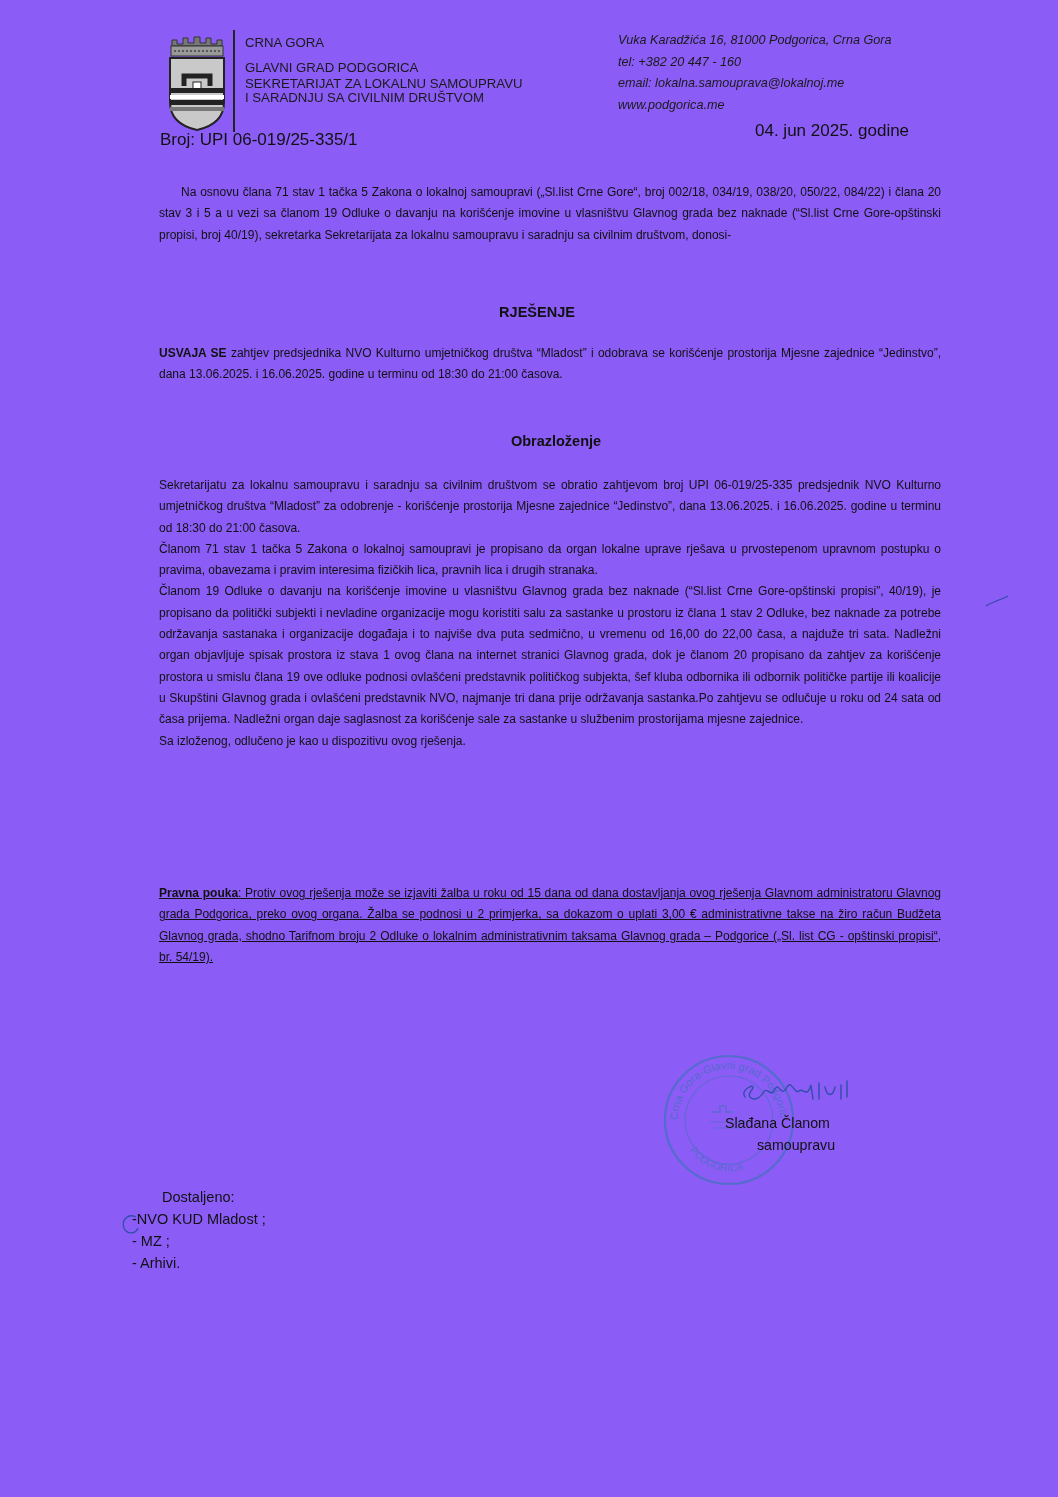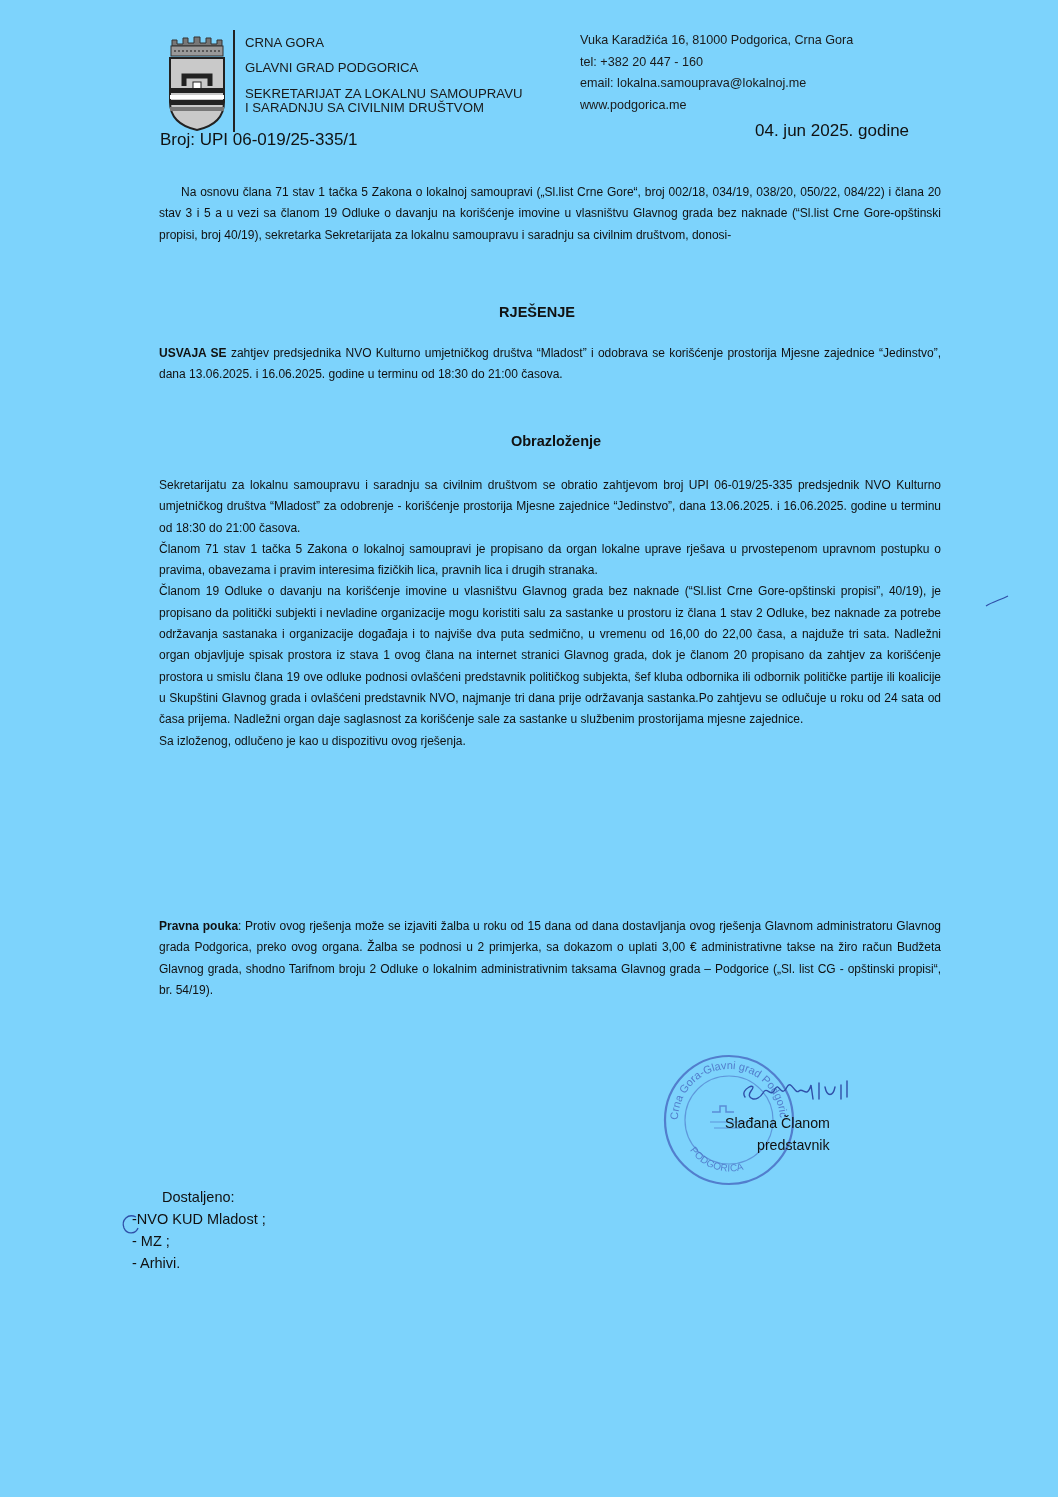--- a/index.html
+++ b/index.html
@@ -1,39 +1,39 @@
 <!DOCTYPE html>
 <html><head>
 <meta charset="utf-8">
 <style>
   html, body { margin: 0; padding: 0; background: #ffffff; }
   body { width: 1058px; height: 1497px; position: relative; overflow: hidden; color: #111; }
-  .page { position: absolute; left: 0; top: 0; width: 1058px; height: 1497px; background: #7dd3fc; }
+  .page { position: absolute; left: 0; top: 0; width: 1058px; height: 1497px; background: #8b5cf6; }
 
   
   .crest { position: absolute; left: 166px; top: 36px; width: 62px; height: 96px; }
   .vrule { position: absolute; left: 233px; top: 30px; width: 2px; height: 102px; background: #222; }
   .org { position: absolute; left: 245px; top: 36px; font-family: "Liberation Sans", sans-serif; font-size: 13.2px; line-height: 1.05; color: #1a1a1a; }
   .org div { white-space: nowrap; }
   .org .l1 { margin-bottom: 11px; }
-  .org .l2 { margin-bottom: 12px; }
-  .contact { position: absolute; left: 580px; top: 30px; font-family: "Liberation Sans", sans-serif; font-size: 12.6px; color: #1a1a1a; line-height: 21.5px; white-space: nowrap; }
+  .org .l2 { margin-bottom: 2px; }
+  .contact { position: absolute; left: 618px; top: 30px; font-family: "Liberation Sans", sans-serif; font-size: 12.6px; color: #1a1a1a; line-height: 21.5px; white-space: nowrap; font-style: italic; }
   .broj { position: absolute; left: 160px; top: 130px; font-family: "Liberation Sans", sans-serif; font-size: 17px; color: #111; white-space: nowrap; }
   .date { position: absolute; left: 755px; top: 121px; font-family: "Liberation Sans", sans-serif; font-size: 17px; color: #111; white-space: nowrap; }
 
   
   .body { position: absolute; left: 159px; width: 782px; font-family: "Liberation Sans Narrow", "Liberation Sans", sans-serif; font-size: 12px; line-height: 21.3px; color: #111; text-align: justify; }
   .body p { margin: 0; }
   .p-intro { top: 182px; text-indent: 22px; }
   .heading { position: absolute; left: 8px; width: 1058px; text-align: center; font-family: "Liberation Sans", sans-serif; font-weight: bold; font-size: 14.5px; color: #111; }
   .h-rjesenje { top: 304px; }
   .h-obraz { top: 433px; left: 56px; width: 1000px; font-weight: bold; text-align: center; }
   .p-usvaja { top: 343px; }
   .p-obraz { top: 475px; }
-  .p-pouka { top: 916px; }
+  .p-pouka { top: 883px; text-decoration: underline; }
   b { font-weight: bold; }
 
   
   .stamp { position: absolute; left: 660px; top: 1050px; width: 138px; height: 140px; }
   .signature { position: absolute; left: 737px; top: 1069px; width: 120px; height: 40px; }
   .signer { position: absolute; left: 725px; top: 1112px; font-family: "Liberation Sans", sans-serif; font-size: 14.2px; color: #111; white-space: nowrap; line-height: 22px; }
   .signer .role { padding-left: 32px; }
 
   
   .dost { position: absolute; left: 118px; top: 1186px; font-family: "Liberation Sans", sans-serif; font-size: 14.5px; color: #111; line-height: 22px; white-space: nowrap; }
@@ -113,21 +113,21 @@
     <path d="M52 62 L60 62 L60 56 L66 56 L66 62 L74 62" fill="none" stroke="#4a6fc4" stroke-width="1.5" opacity="0.7"></path>
     <path d="M50 72 L86 72 M54 78 L82 78" stroke="#4a6fc4" stroke-width="1.2" opacity="0.6"></path>
   </svg>
 
   <svg class="signature" viewBox="0 0 120 40">
     <path d="M8 28 C 2 20, 22 12, 14 22 C 8 30, 20 34, 26 24 C 30 16, 34 30, 38 20 C 42 12, 44 30, 50 18 C 54 10, 58 26, 62 22 C 66 18, 70 30, 74 16 L 76 30 M 82 14 L 82 30 M 88 18 C 90 28, 96 28, 98 18 M 104 16 L 104 30 M 110 12 L 110 28" fill="none" stroke="#2f4fa8" stroke-width="1.4" stroke-linecap="round"></path>
   </svg>
 
   <div class="signer">
     <div>Slađana Članom</div>
-    <div class="role">predstavnik</div>
+    <div class="role">samoupravu</div>
   </div>
 
   <div class="dost">
     <div class="title">Dostaljeno:</div>
     <div class="item" style="padding-left:14px">-NVO KUD Mladost ;</div>
     <div class="item" style="padding-left:14px">- MZ ;</div>
     <div class="item" style="padding-left:14px">- Arhivi.</div>
   </div>
 
   <svg class="pen-mark" viewBox="0 0 26 26">

